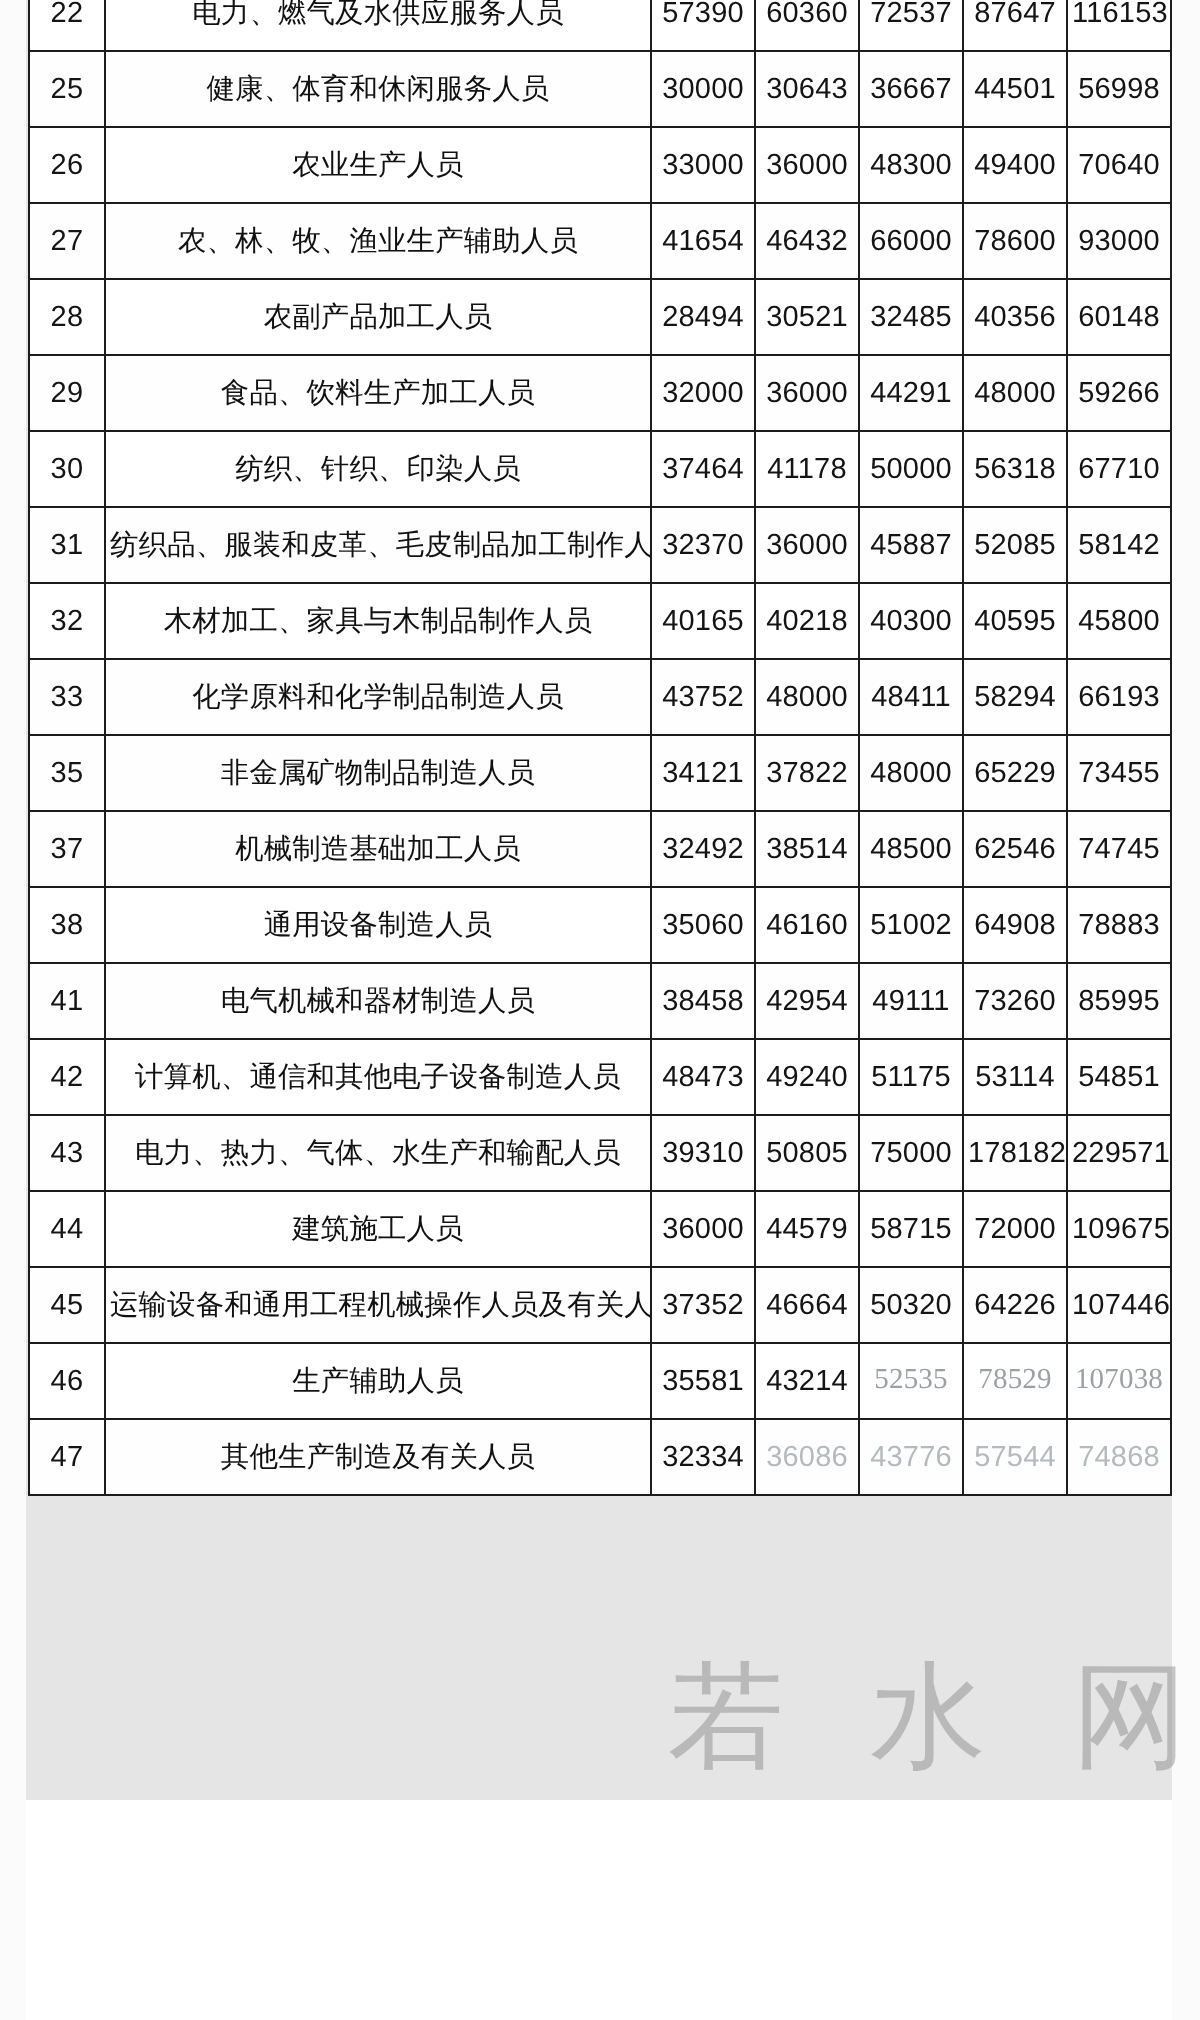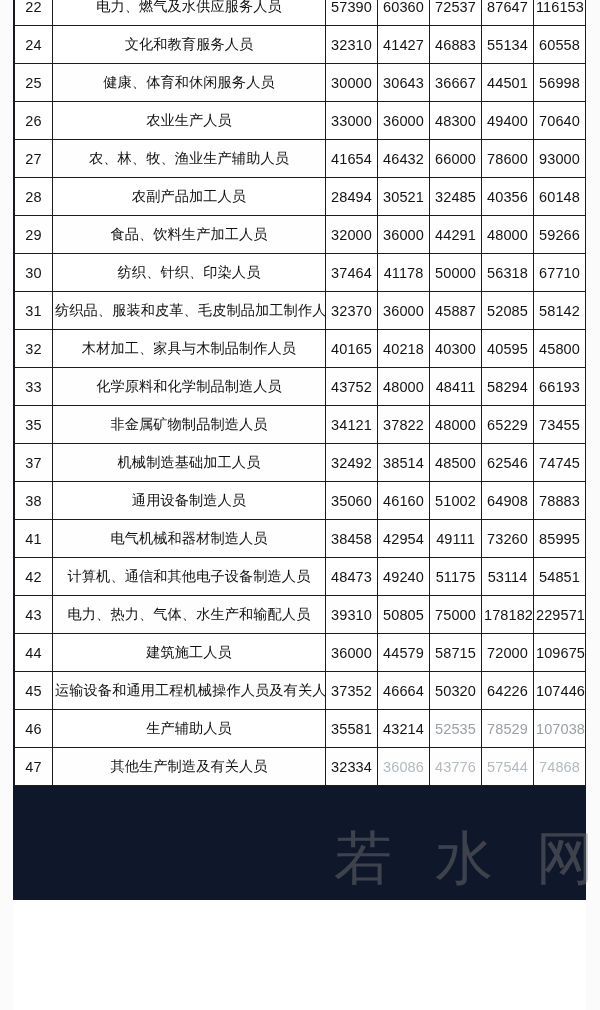--- a/index.html
+++ b/index.html
@@ -13,21 +13,21 @@
     position: relative;
     overflow: hidden;
     font-family: "Liberation Sans", "DejaVu Sans", sans-serif;
   }
   #sheet {
     position: absolute;
     left: 0;
     top: 0;
     width: 600px;
     height: 900px;
-    background: #0f172a;
+    background: #e5e5e5;
   }
   table.salary-table {
     position: absolute;
     left: 14px;
     top: -13px;
     width: 571px;
     border-collapse: collapse;
     table-layout: fixed;
     background: #ffffff;
   }
@@ -57,20 +57,21 @@
   }
   td.num {
     width: 52px;
     text-align: center;
     font-size: 14.5px;
     color: #141414;
     letter-spacing: 0.1px;
   }
   td.num.faded {
     color: #9aa0a6;
+    font-family: Liberation Serif, serif;
   }
   td.num.faded2 {
     color: #b5bac0;
   }
   
   tr.alt td { background: #fefefe; }
 
   #watermark {
     position: absolute;
     right: 6px;
@@ -113,29 +114,20 @@
     <tbody id="table-body">
         <tr>
           <td class="idx">22</td>
           <td class="label">电力、燃气及水供应服务人员</td>
           <td class="num">57390</td>
           <td class="num">60360</td>
           <td class="num">72537</td>
           <td class="num">87647</td>
           <td class="num">116153</td>
         </tr>
-        <tr>
-          <td class="idx">24</td>
-          <td class="label">文化和教育服务人员</td>
-          <td class="num">32310</td>
-          <td class="num">41427</td>
-          <td class="num">46883</td>
-          <td class="num">55134</td>
-          <td class="num">60558</td>
-        </tr>
         <tr class="alt">
           <td class="idx">25</td>
           <td class="label">健康、体育和休闲服务人员</td>
           <td class="num">30000</td>
           <td class="num">30643</td>
           <td class="num">36667</td>
           <td class="num">44501</td>
           <td class="num">56998</td>
         </tr>
         <tr>

